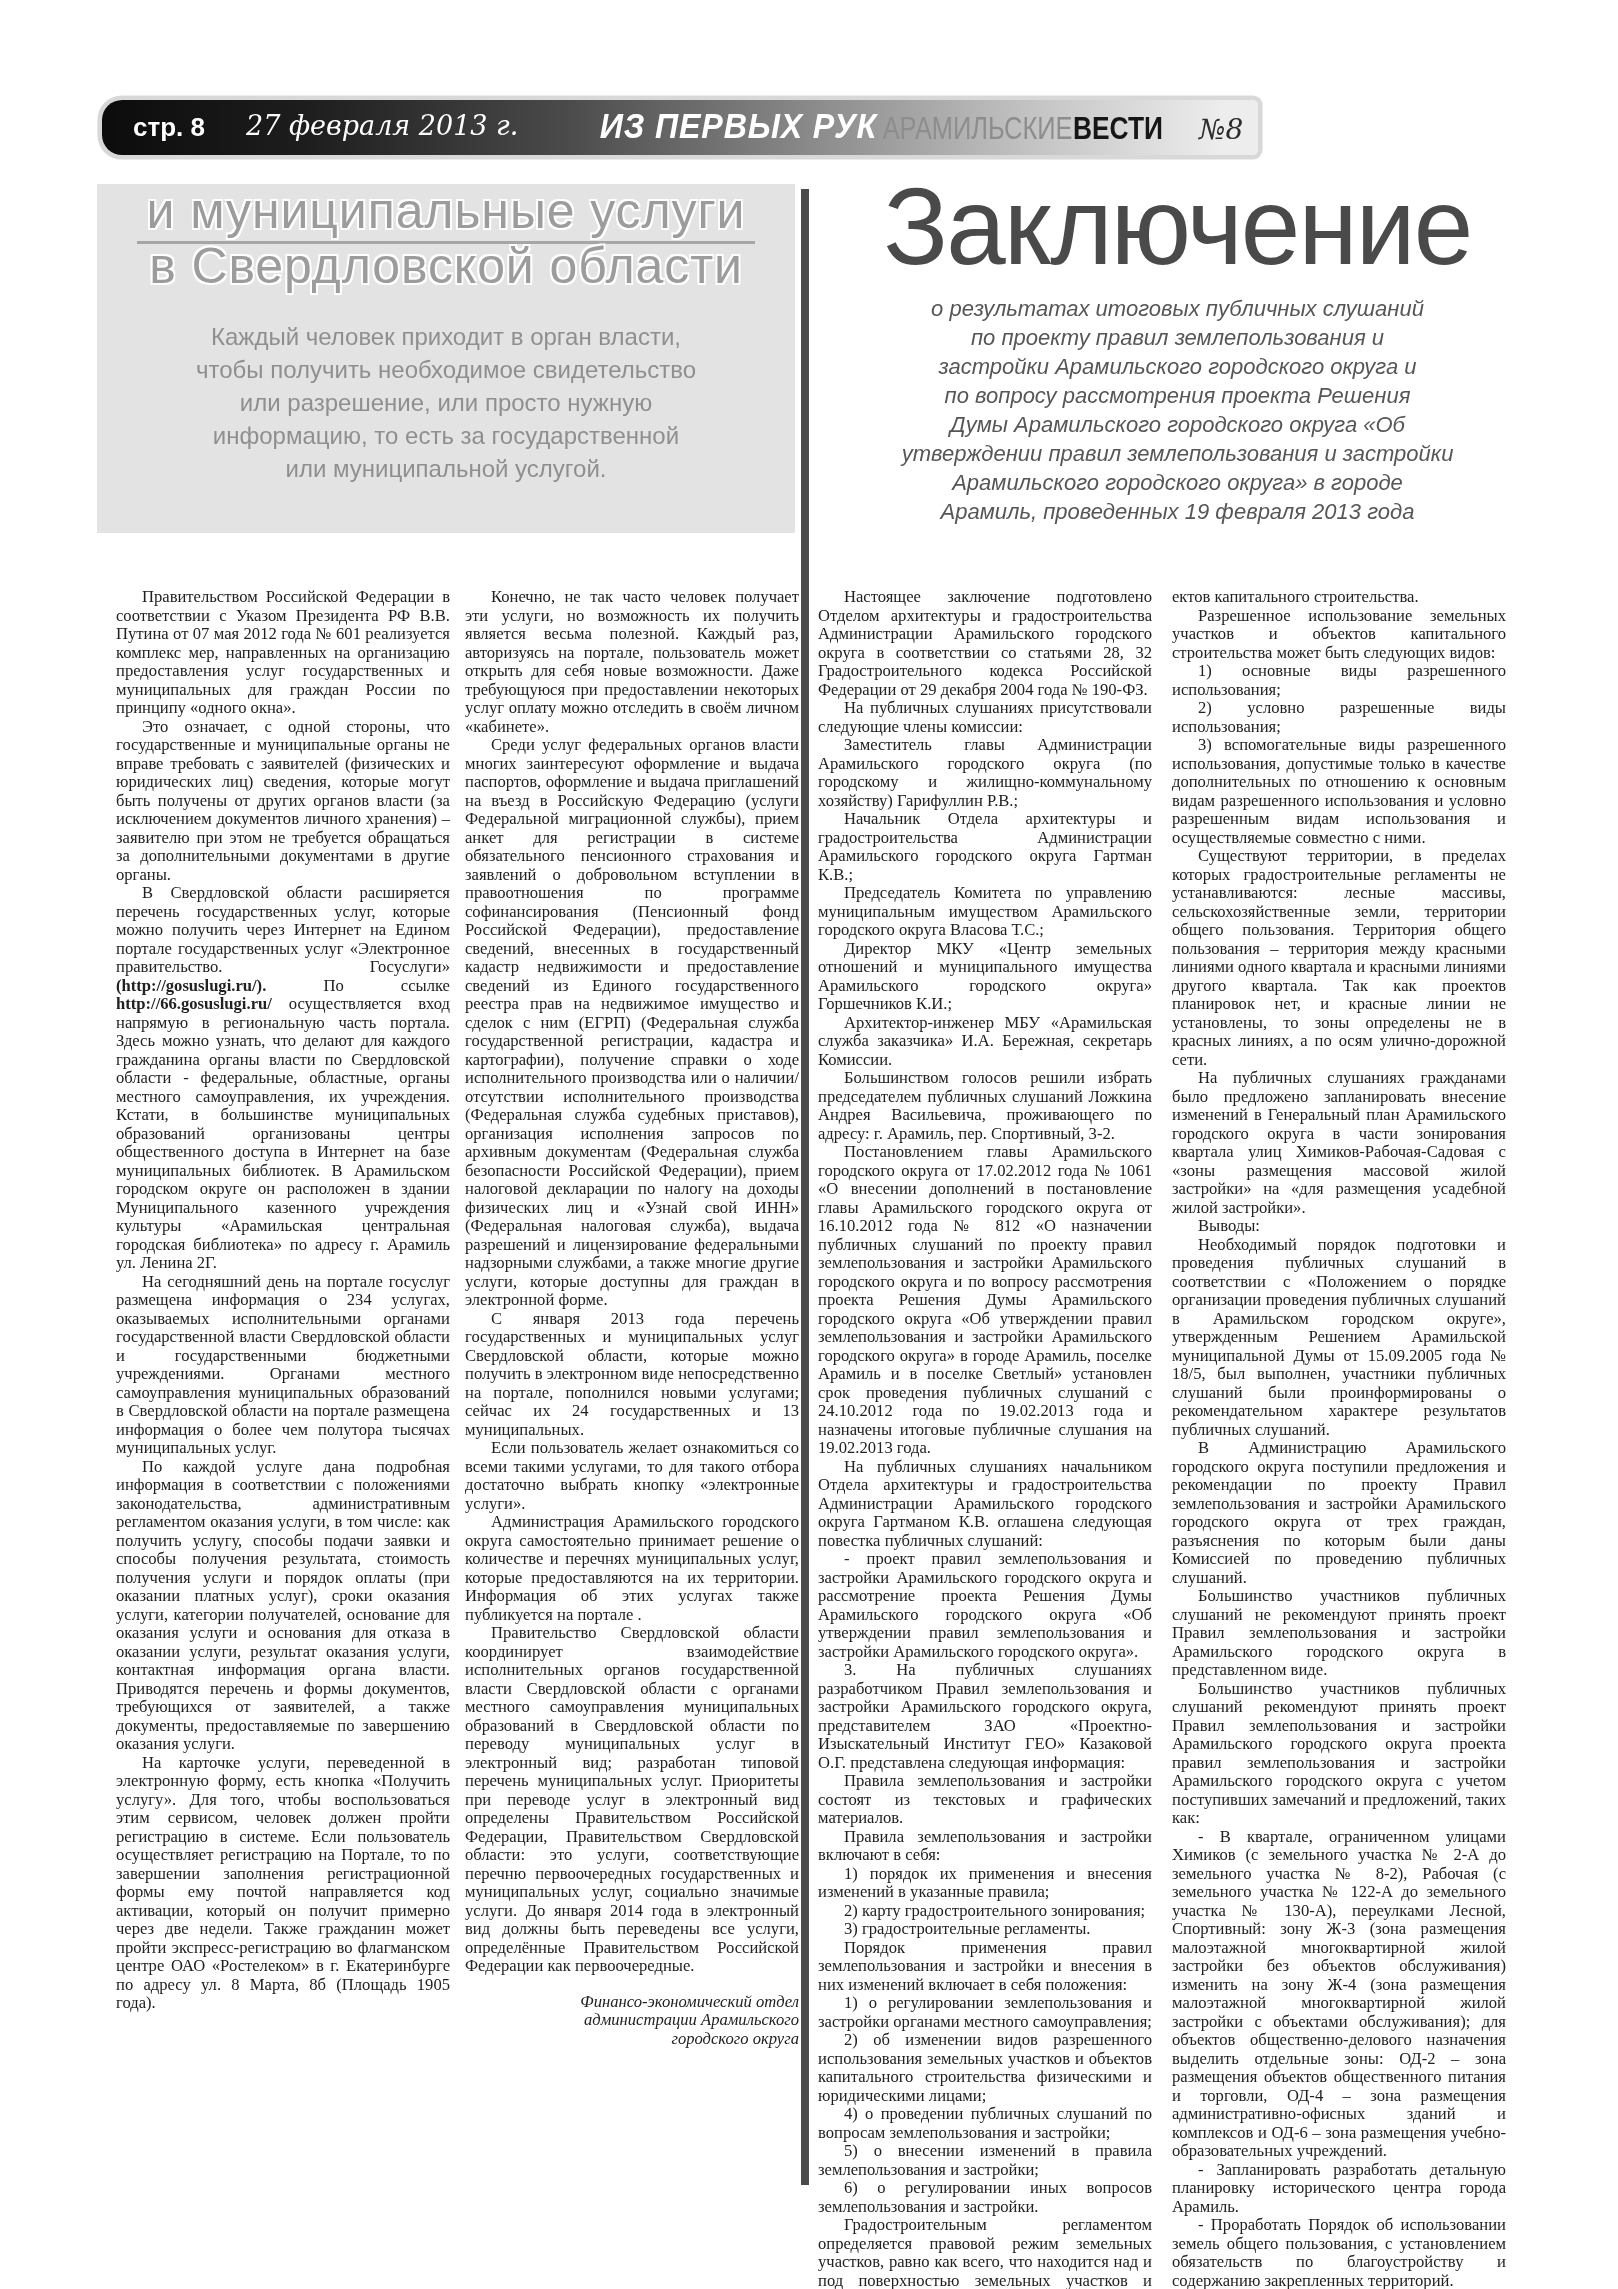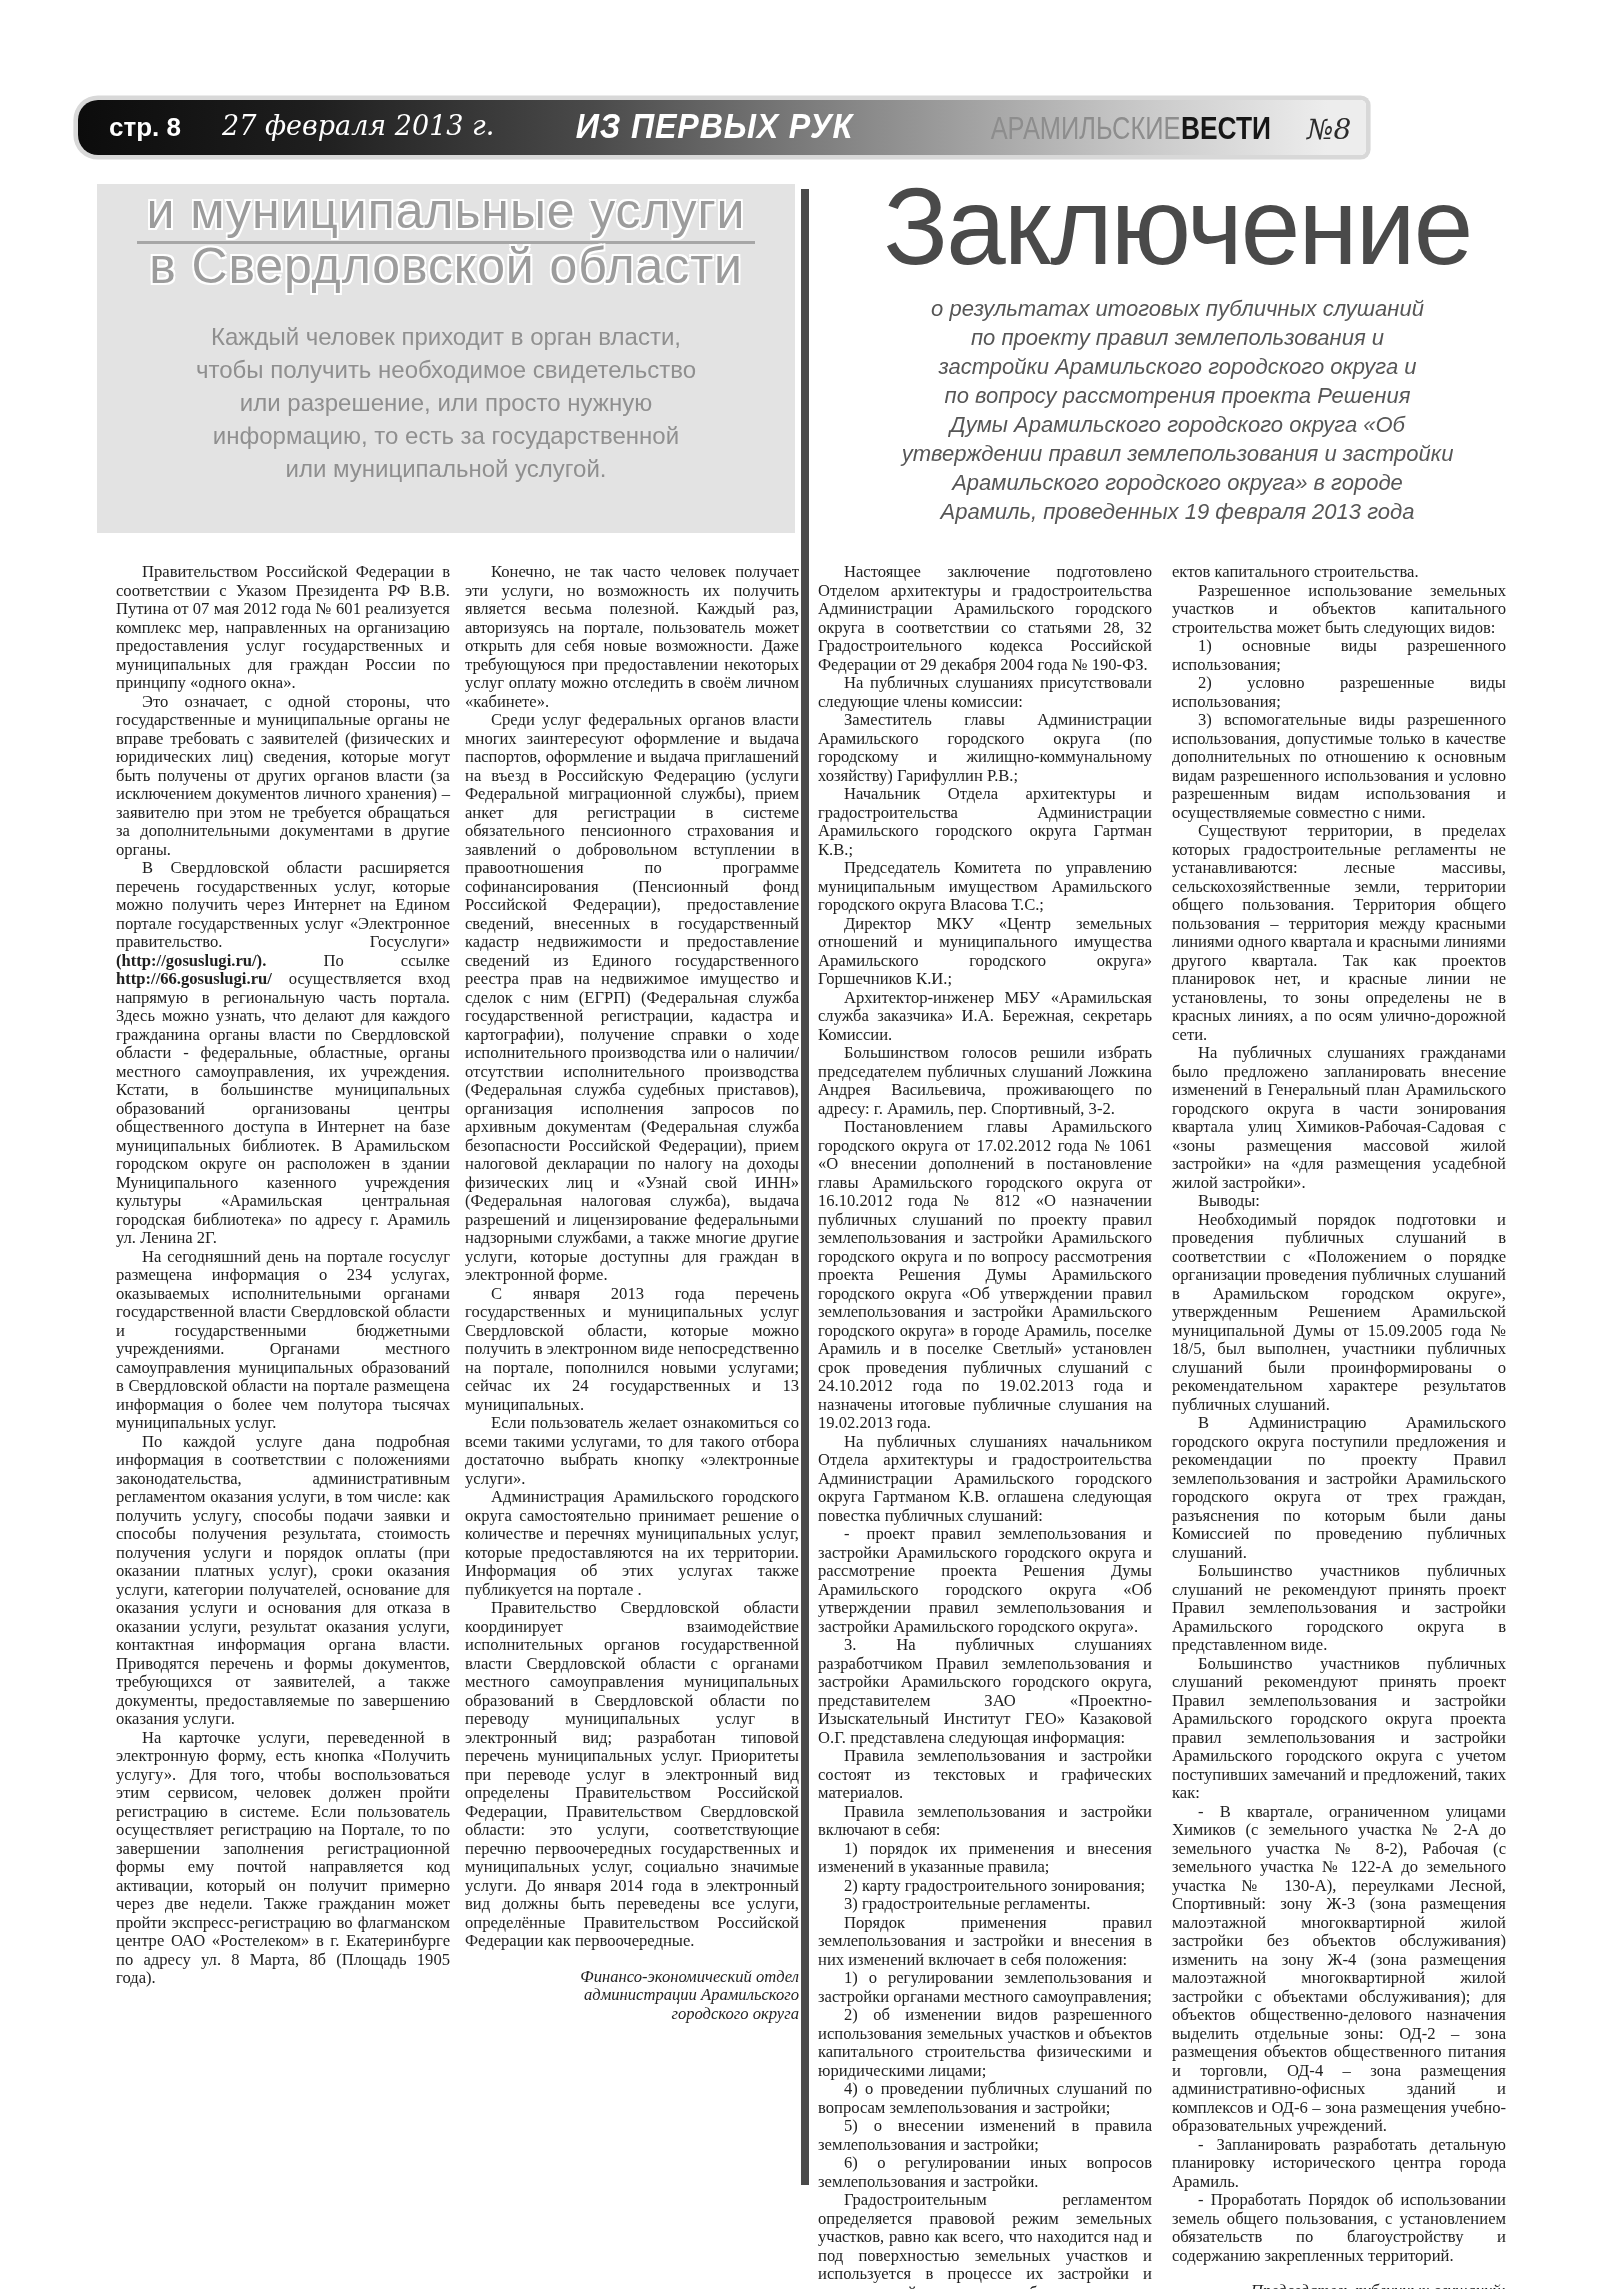--- a/index.html
+++ b/index.html
@@ -1,20 +1,20 @@
 <!DOCTYPE html>
 <html lang="ru" style="font-size:14.8px"><head>
 <meta charset="utf-8">
 <style>
   html,body{margin:0;padding:0;background:#ffffff;}
   .page{position:relative;width:1619px;height:2290px;background:#ffffff;overflow:hidden;
         font-family:"Liberation Serif",serif;}
 
   
-  .topbar{position:absolute;left:78px;top:100px;width:1288px;height:55px;
+  .topbar{position:absolute;left:102px;top:100px;width:1156px;height:55px;
           border-radius:20px 5.5px 5.5px 20px;
           background:linear-gradient(90deg,#0c0c0c 0%,#1e1e1e 18%,#4a4a4a 40%,#8c8c8c 62%,#c2c2c2 80%,#ededed 97%);
           box-shadow:0 0 0 4.6px #d8d8d8;}
   .topbar .pagelabel{position:absolute;left:31px;top:12px;color:#ffffff;
           font-family:"Liberation Sans",sans-serif;font-weight:bold;font-size:26px;}
   .topbar .date{position:absolute;left:144px;top:10px;color:#ffffff;
           font-family:"DejaVu Serif",serif;font-style:italic;font-size:27px;}
   .topbar .section{position:absolute;left:332px;top:5.5px;width:609px;text-align:center;color:#ffffff;
           font-family:"Liberation Sans",sans-serif;font-weight:bold;font-style:italic;font-size:35px;
           transform:scaleX(.92);transform-origin:center;letter-spacing:0.9px;}
@@ -39,21 +39,21 @@
   .righthead{position:absolute;left:814px;top:172px;width:727px;text-align:center;
           font-family:"Liberation Sans",sans-serif;color:#4d4d4d;}
   .righthead .bigtitle{font-size:107px;line-height:109px;font-weight:normal;letter-spacing:-1.8px;
           color:#4a4a4a;margin:0;transform:scaleY(1.02);}
   .righthead .sub{margin-top:13px;font-style:italic;font-size:22px;line-height:29px;color:#565656;}
 
   
   .vdivider{position:absolute;left:801px;top:189px;width:8.3px;height:1996px;background:#4a4a4a;}
 
   
-  .col{position:absolute;top:563px;width:334px;font-size:16.6px;line-height:18.5px;color:#212121;
+  .col{position:absolute;top:588px;width:334px;font-size:16.6px;line-height:18.5px;color:#212121;
        text-align:justify;hyphens:auto;}
   #col1{left:116px;}
   #col2{left:465px;}
   #col3{left:818px;}
   #col4{left:1172px;}
   .col p{margin:0;text-indent:26px;}
   .col p.ni{text-indent:0;}
   .col p.sig{text-indent:0;text-align:right;font-style:italic;}
   .col p.gap{margin-top:17px;}
   .col b{font-weight:bold;}

